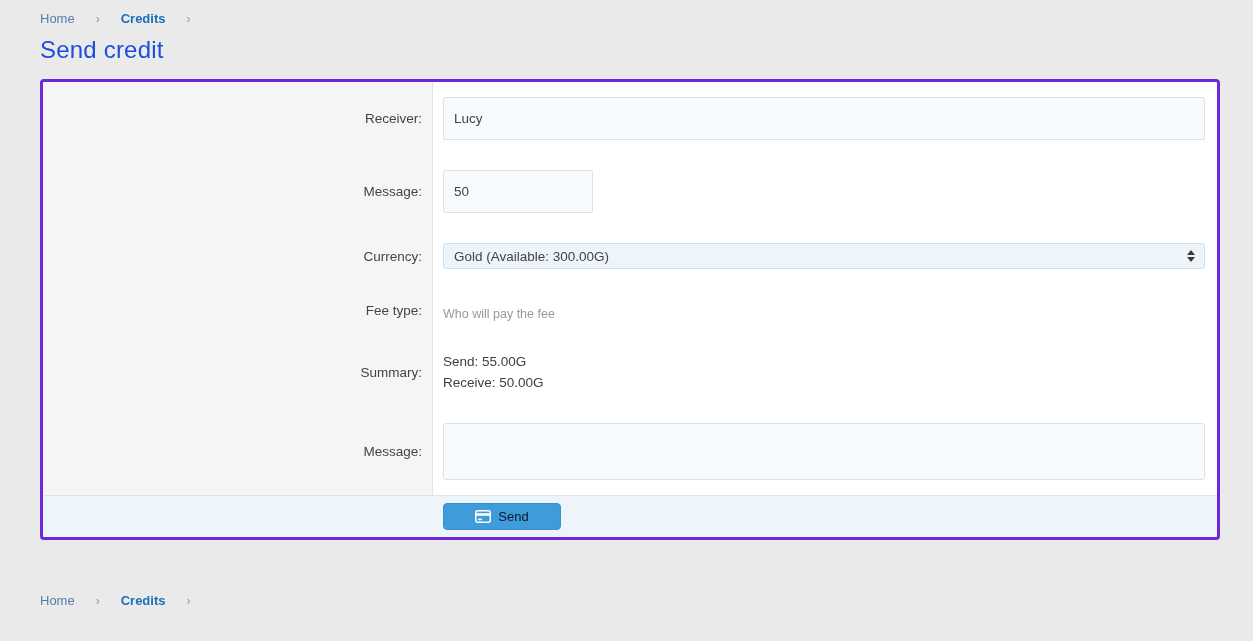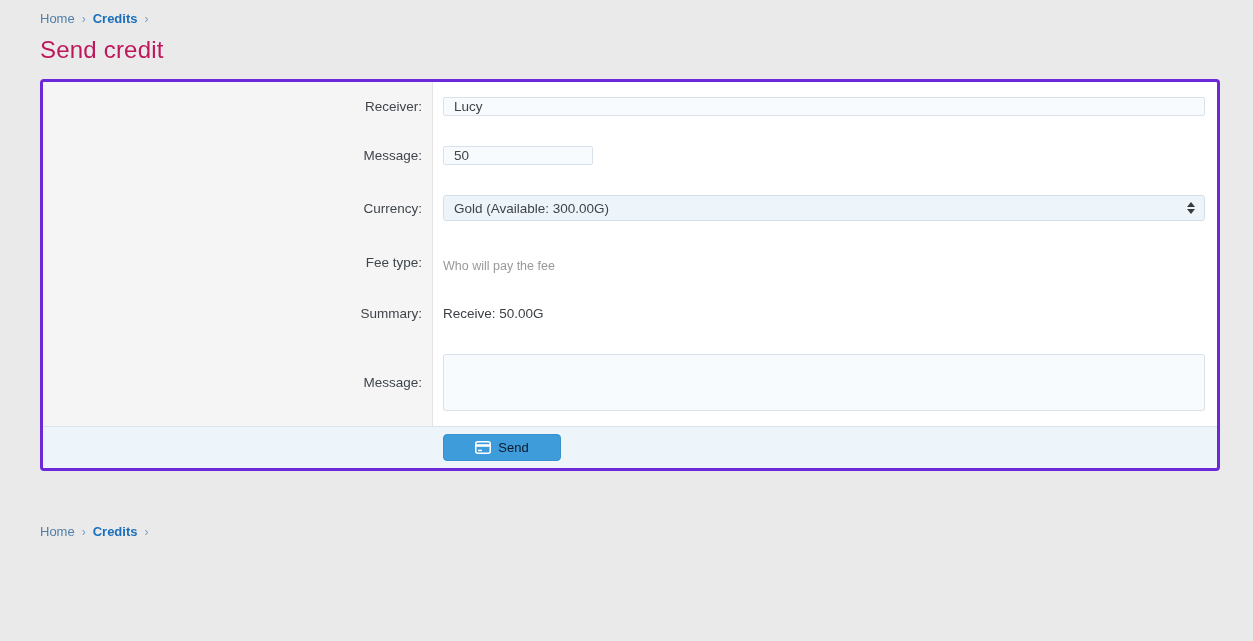--- a/index.html
+++ b/index.html
@@ -5,31 +5,31 @@
   * { box-sizing: border-box; }
   html,body { margin:0; padding:0; }
   body {
     width:1253px; height:641px;
     background:#ebeaea;
     font-family:"Liberation Sans", sans-serif;
     color:#3f454c;
     overflow:hidden;
   }
   
-  .breadcrumb { display:flex; align-items:center; gap:7px; font-size:13px; padding-left:40px; }
+  .breadcrumb { display:flex; align-items:center; gap:21px; font-size:13px; padding-left:40px; }
   .breadcrumb.top { padding-top:11px; }
   .breadcrumb.bottom { padding-top:53px; }
   .crumb { text-decoration:none; cursor:pointer; }
   .crumb-home { color:#517ea9; font-weight:400; }
   .crumb-strong { color:#1a6fba; font-weight:700; }
   .crumb-sep { color:#7aa3c9; font-size:12px; margin-top:1px; }
 
   .page-title {
     margin:10px 0 0 40px;
-    font-size:24px; font-weight:400; color:#be185d;
+    font-size:24px; font-weight:400; color:#1d4ed8;
     letter-spacing:0.2px;
   }
 
   
   .card {
     width:1180px; margin:15px 0 0 40px;
     background:#ffffff;
     border:3px solid #6d28d9;
     border-radius:4px;
   }
@@ -37,21 +37,21 @@
   .label-cell {
     background:#f5f5f5;
     border-right:1px solid #e4e4e4;
     display:flex; justify-content:flex-end; align-items:center;
     padding-right:10px;
     font-size:13.5px; color:#3f454c;
   }
   .control-cell { padding:15px 12px 15px 10px; background:#ffffff; }
 
   .txt-input {
-    display:block; width:100%; height:19px;
+    display:block; width:100%; height:43px;
     background:#f7fbfe;
     border:1px solid #d9e2ea; border-radius:2px;
     padding:0 10px; font-size:13.5px; color:#404448;
     font-family:"Liberation Sans", sans-serif;
     outline:none;
   }
   .txt-input.small { width:150px; }
 
   .sel {
     position:relative;
@@ -138,20 +138,21 @@
       </div>
     </div>
 
     <div class="label-cell">Fee type:</div>
     <div class="control-cell">
       <div class="hint">Who will pay the fee</div>
     </div>
 
     <div class="label-cell">Summary:</div>
     <div class="control-cell">
+      <div class="summary-line">Send: 55.00G</div>
       <div class="summary-line">Receive: 50.00G</div>
     </div>
 
     <div class="label-cell">Message:</div>
     <div class="control-cell">
       <textarea class="txt-area" style=""></textarea>
     </div>
 
   </div>
 

